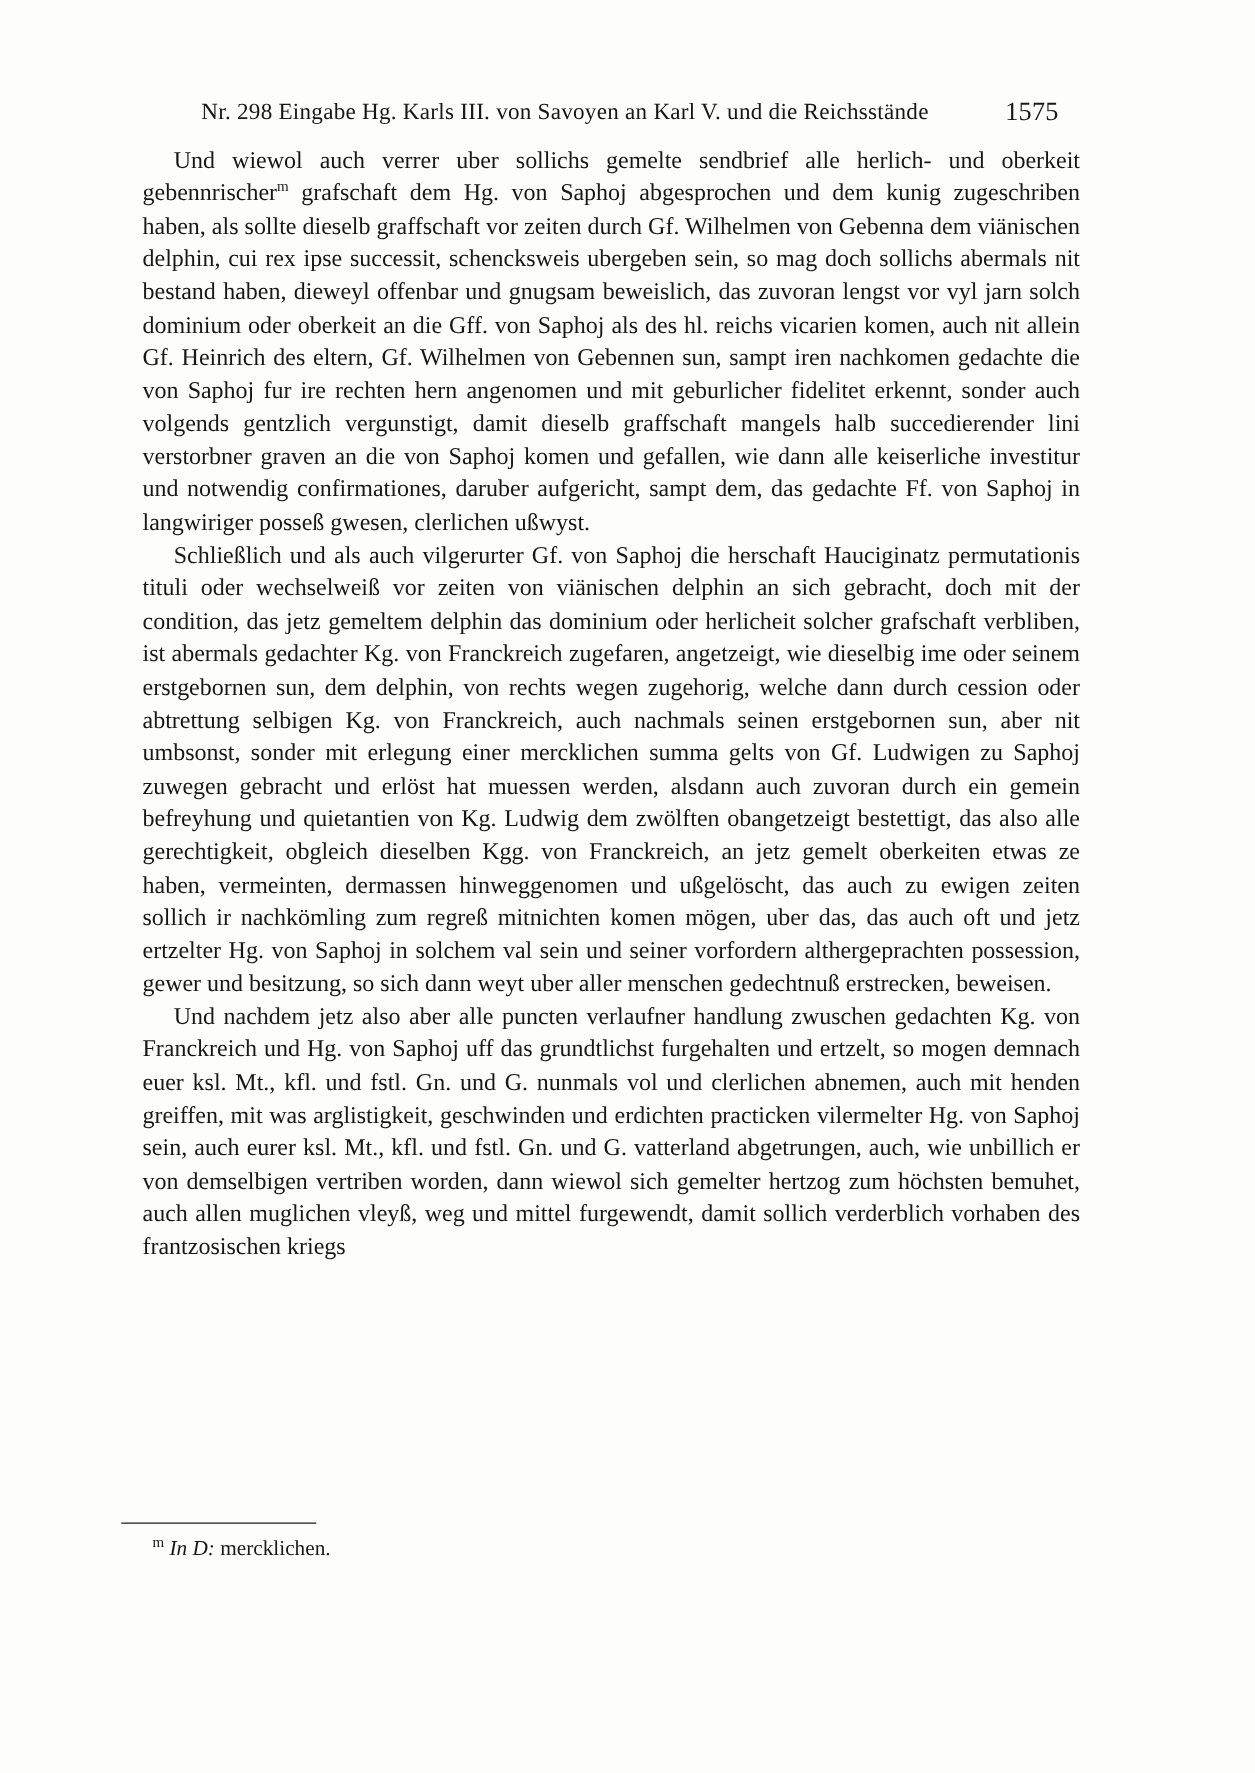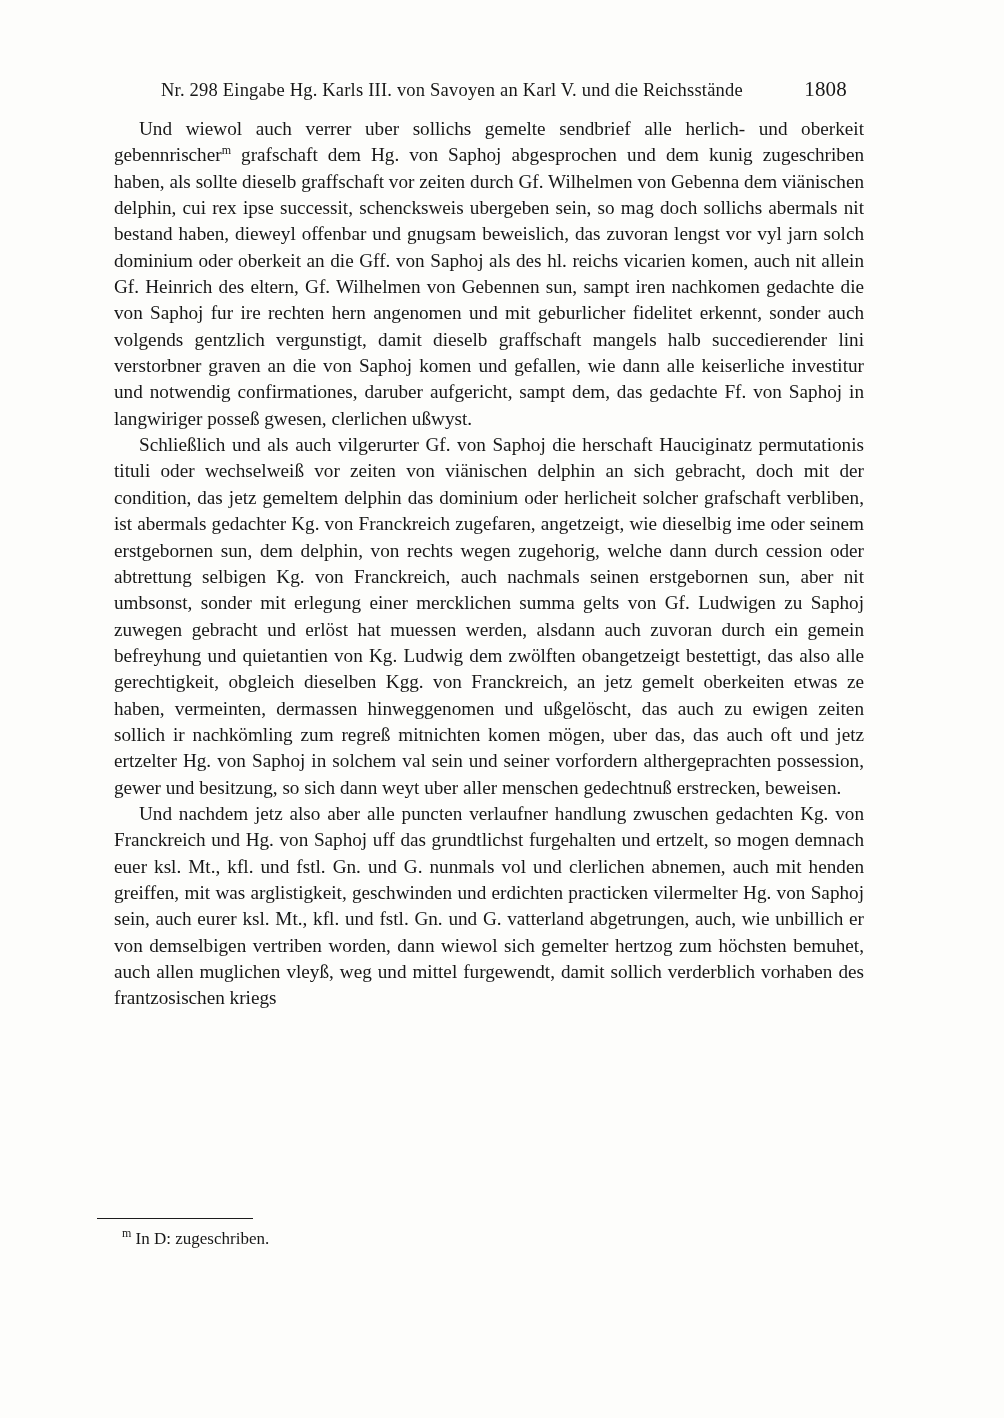--- a/index.html
+++ b/index.html
@@ -71,38 +71,39 @@
     width: 156px;
     height: 1px;
     background: #1c1c1c;
     margin-bottom: 9px;
   }
   .footnote {
     margin: 0;
     text-indent: 25px;
   }
   .italic {
+    font-style: italic;
   }
 </style>
 </head>
 <body>
 
 <div class="page">
 
   <div class="running-header">
     <span class="title">Nr. 298 Eingabe Hg. Karls III. von Savoyen an Karl V. und die Reichsstände</span>
-    <span class="page-number">1808</span>
+    <span class="page-number">1575</span>
   </div>
 
   <div class="body-text">
     <p class="para"><span>Und wiewol auch verrer uber sollichs gemelte sendbrief alle herlich- und oberkeit gebennrischer</span><sup class="fn-ref">m</sup><span> grafschaft dem Hg. von Saphoj abgesprochen und dem kunig zugeschriben haben, als sollte dieselb graffschaft vor zeiten durch Gf. Wilhelmen von Gebenna dem viänischen delphin, cui rex ipse successit, schencksweis ubergeben sein, so mag doch sollichs abermals nit bestand haben, dieweyl offenbar und gnugsam beweislich, das zuvoran lengst vor vyl jarn solch dominium oder oberkeit an die Gff. von Saphoj als des hl. reichs vicarien komen, auch nit allein Gf. Heinrich des eltern, Gf. Wilhelmen von Gebennen sun, sampt iren nachkomen gedachte die von Saphoj fur ire rechten hern angenomen und mit geburlicher fidelitet erkennt, sonder auch volgends gentzlich vergunstigt, damit dieselb graffschaft mangels halb succedierender lini verstorbner graven an die von Saphoj komen und gefallen, wie dann alle keiserliche investitur und notwendig confirmationes, daruber aufgericht, sampt dem, das gedachte Ff. von Saphoj in langwiriger posseß gwesen, clerlichen ußwyst.</span></p>
 
     <p class="para">Schließlich und als auch vilgerurter Gf. von Saphoj die herschaft Hauciginatz permutationis tituli oder wechselweiß vor zeiten von viänischen delphin an sich gebracht, doch mit der condition, das jetz gemeltem delphin das dominium oder herlicheit solcher grafschaft verbliben, ist abermals gedachter Kg. von Franckreich zugefaren, angetzeigt, wie dieselbig ime oder seinem erstgebornen sun, dem delphin, von rechts wegen zugehorig, welche dann durch cession oder abtrettung selbigen Kg. von Franckreich, auch nachmals seinen erstgebornen sun, aber nit umbsonst, sonder mit erlegung einer mercklichen summa gelts von Gf. Ludwigen zu Saphoj zuwegen gebracht und erlöst hat muessen werden, alsdann auch zuvoran durch ein gemein befreyhung und quietantien von Kg. Ludwig dem zwölften obangetzeigt bestettigt, das also alle gerechtigkeit, obgleich dieselben Kgg. von Franckreich, an jetz gemelt oberkeiten etwas ze haben, vermeinten, dermassen hinweggenomen und ußgelöscht, das auch zu ewigen zeiten sollich ir nachkömling zum regreß mitnichten komen mögen, uber das, das auch oft und jetz ertzelter Hg. von Saphoj in solchem val sein und seiner vorfordern althergeprachten possession, gewer und besitzung, so sich dann weyt uber aller menschen gedechtnuß erstrecken, beweisen.</p>
 
     <p class="para">Und nachdem jetz also aber alle puncten verlaufner handlung zwuschen gedachten Kg. von Franckreich und Hg. von Saphoj uff das grundtlichst furgehalten und ertzelt, so mogen demnach euer ksl. Mt., kfl. und fstl. Gn. und G. nunmals vol und clerlichen abnemen, auch mit henden greiffen, mit was arglistigkeit, geschwinden und erdichten practicken vilermelter Hg. von Saphoj sein, auch eurer ksl. Mt., kfl. und fstl. Gn. und G. vatterland abgetrungen, auch, wie unbillich er von demselbigen vertriben worden, dann wiewol sich gemelter hertzog zum höchsten bemuhet, auch allen muglichen vleyß, weg und mittel furgewendt, damit sollich verderblich vorhaben des frantzosischen kriegs</p>
   </div>
 
   <div class="footnote-area">
     <div class="footnote-rule"></div>
-    <p class="footnote"><sup class="fn-marker">m</sup> <span class="italic">In D:</span> <span>zugeschriben.</span></p>
+    <p class="footnote"><sup class="fn-marker">m</sup> <span class="italic">In D:</span> <span>mercklichen.</span></p>
   </div>
 
 </div>
 
 </body></html>

